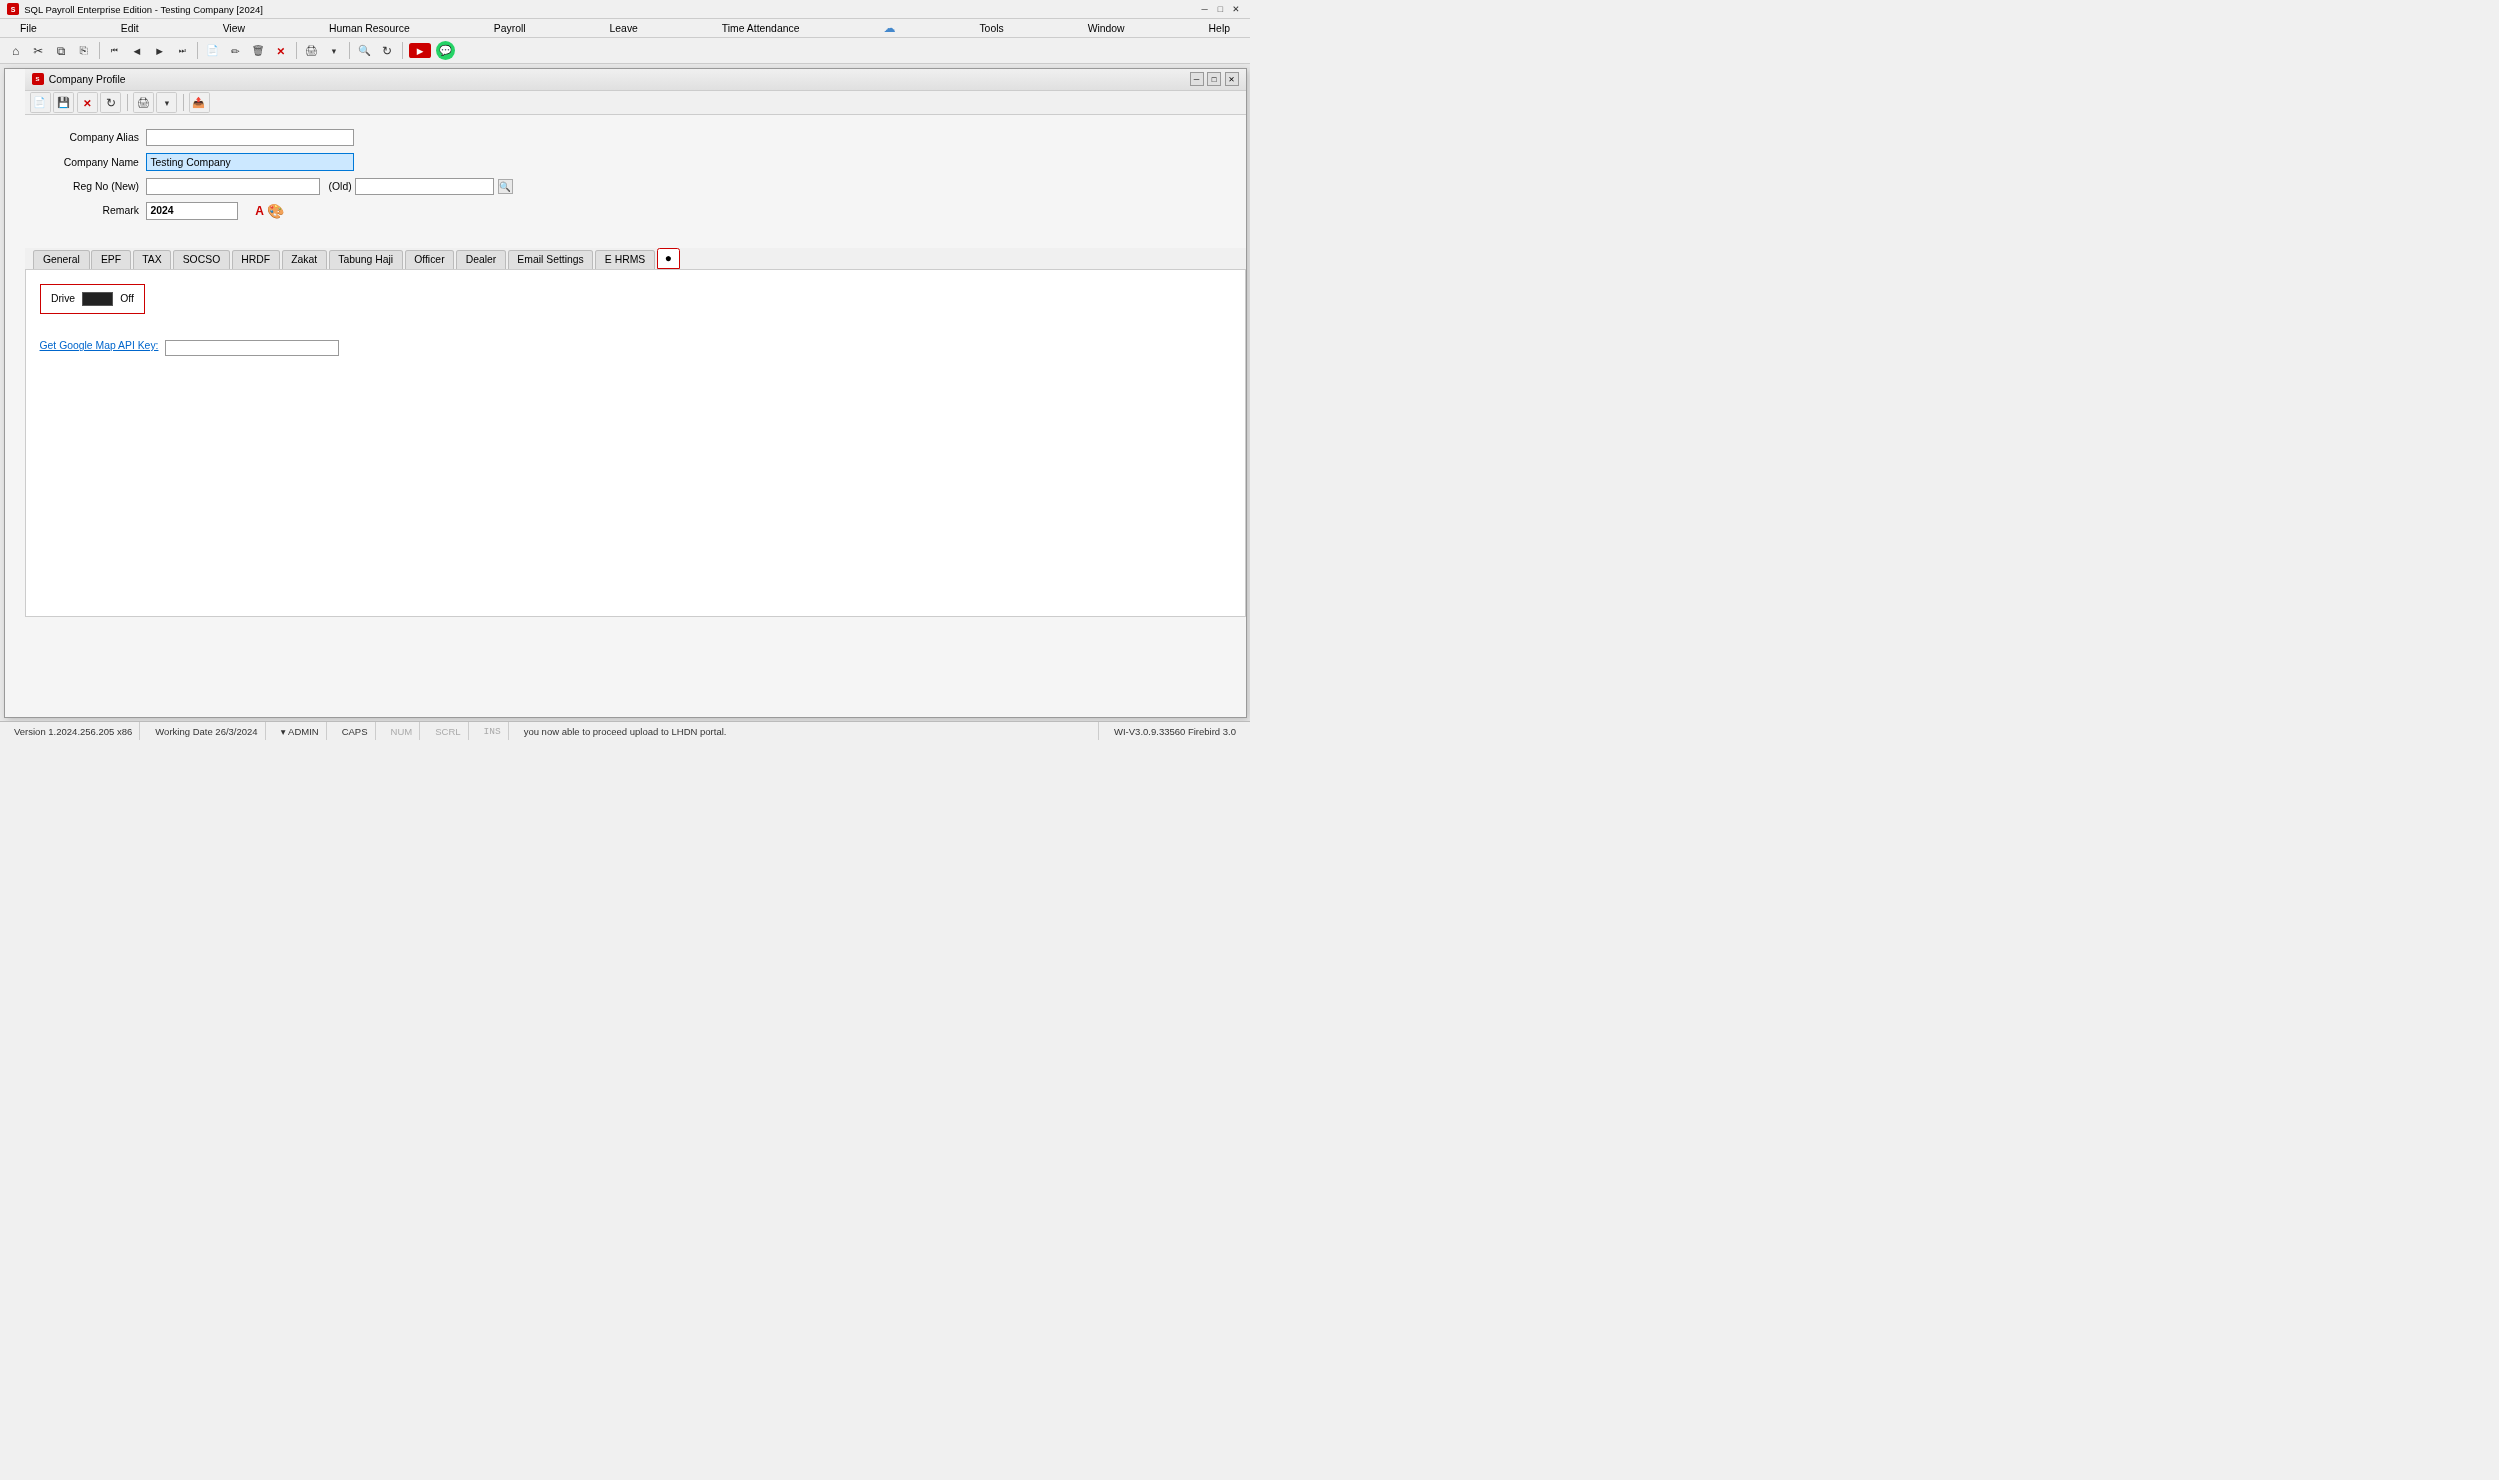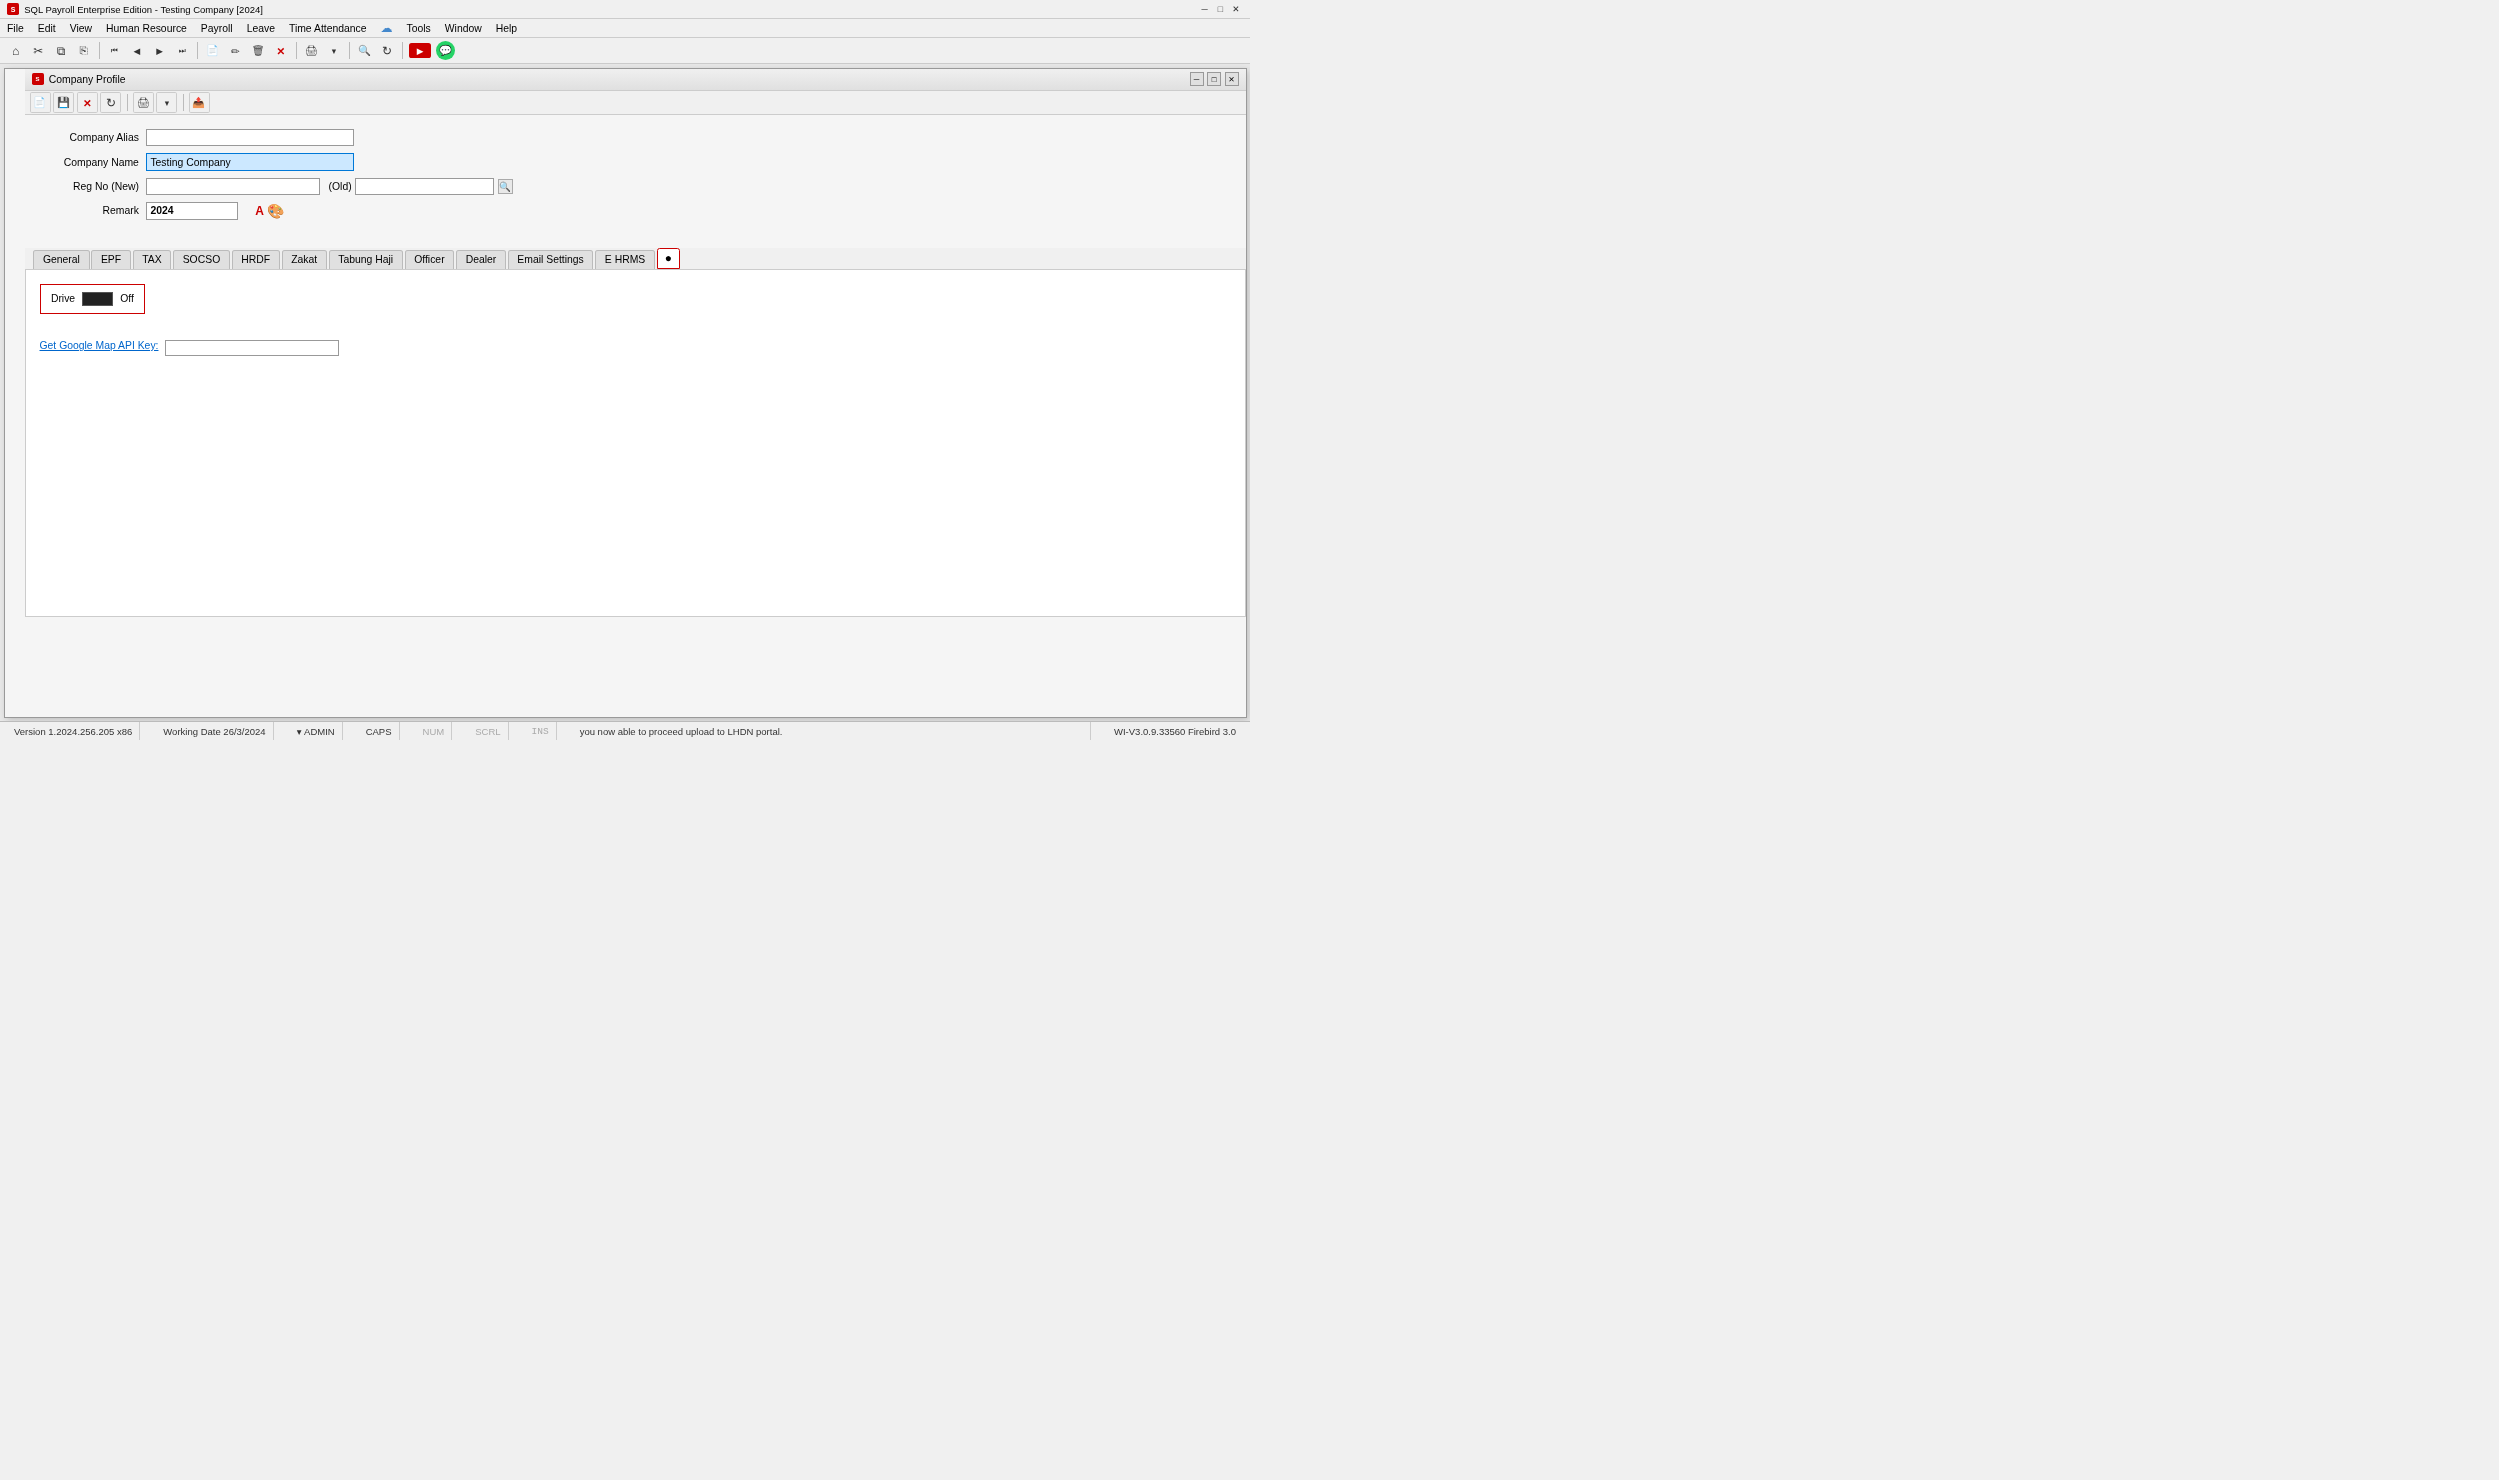--- a/index.html
+++ b/index.html
@@ -33,22 +33,23 @@
       display: flex; align-items: center; justify-content: center;
       color: #333;
     }
 
     
     #menu-bar {
       background: #f0f0f0;
       height: 19px;
       display: flex;
       align-items: center;
-      padding: 0 0;
+      padding: 0 13px;
       border-bottom: 0.9px solid #ccc;
+      justify-content: space-between;
     }
     .menu-item {
       padding: 1.7px 7px;
       cursor: pointer;
       font-size: 10.4px;
       color: #000;
     }
 
     
     #toolbar {
@@ -249,21 +250,21 @@
       left: 0;
       right: 0;
       height: 19px;
       background: #f0f0f0;
       border-top: 0.9px solid #bbb;
       display: flex;
       align-items: center;
       padding: 0 7px;
       font-size: 9.5px;
       color: #333;
-      gap: 16px;
+      gap: 8px;
       margin-top: 24px;
     }
     .status-segment {
       padding: 0 7px;
       border-right: 0.9px solid #ccc;
       height: 100%;
       display: flex;
       align-items: center;
       font-size: 9.5px;
     }

